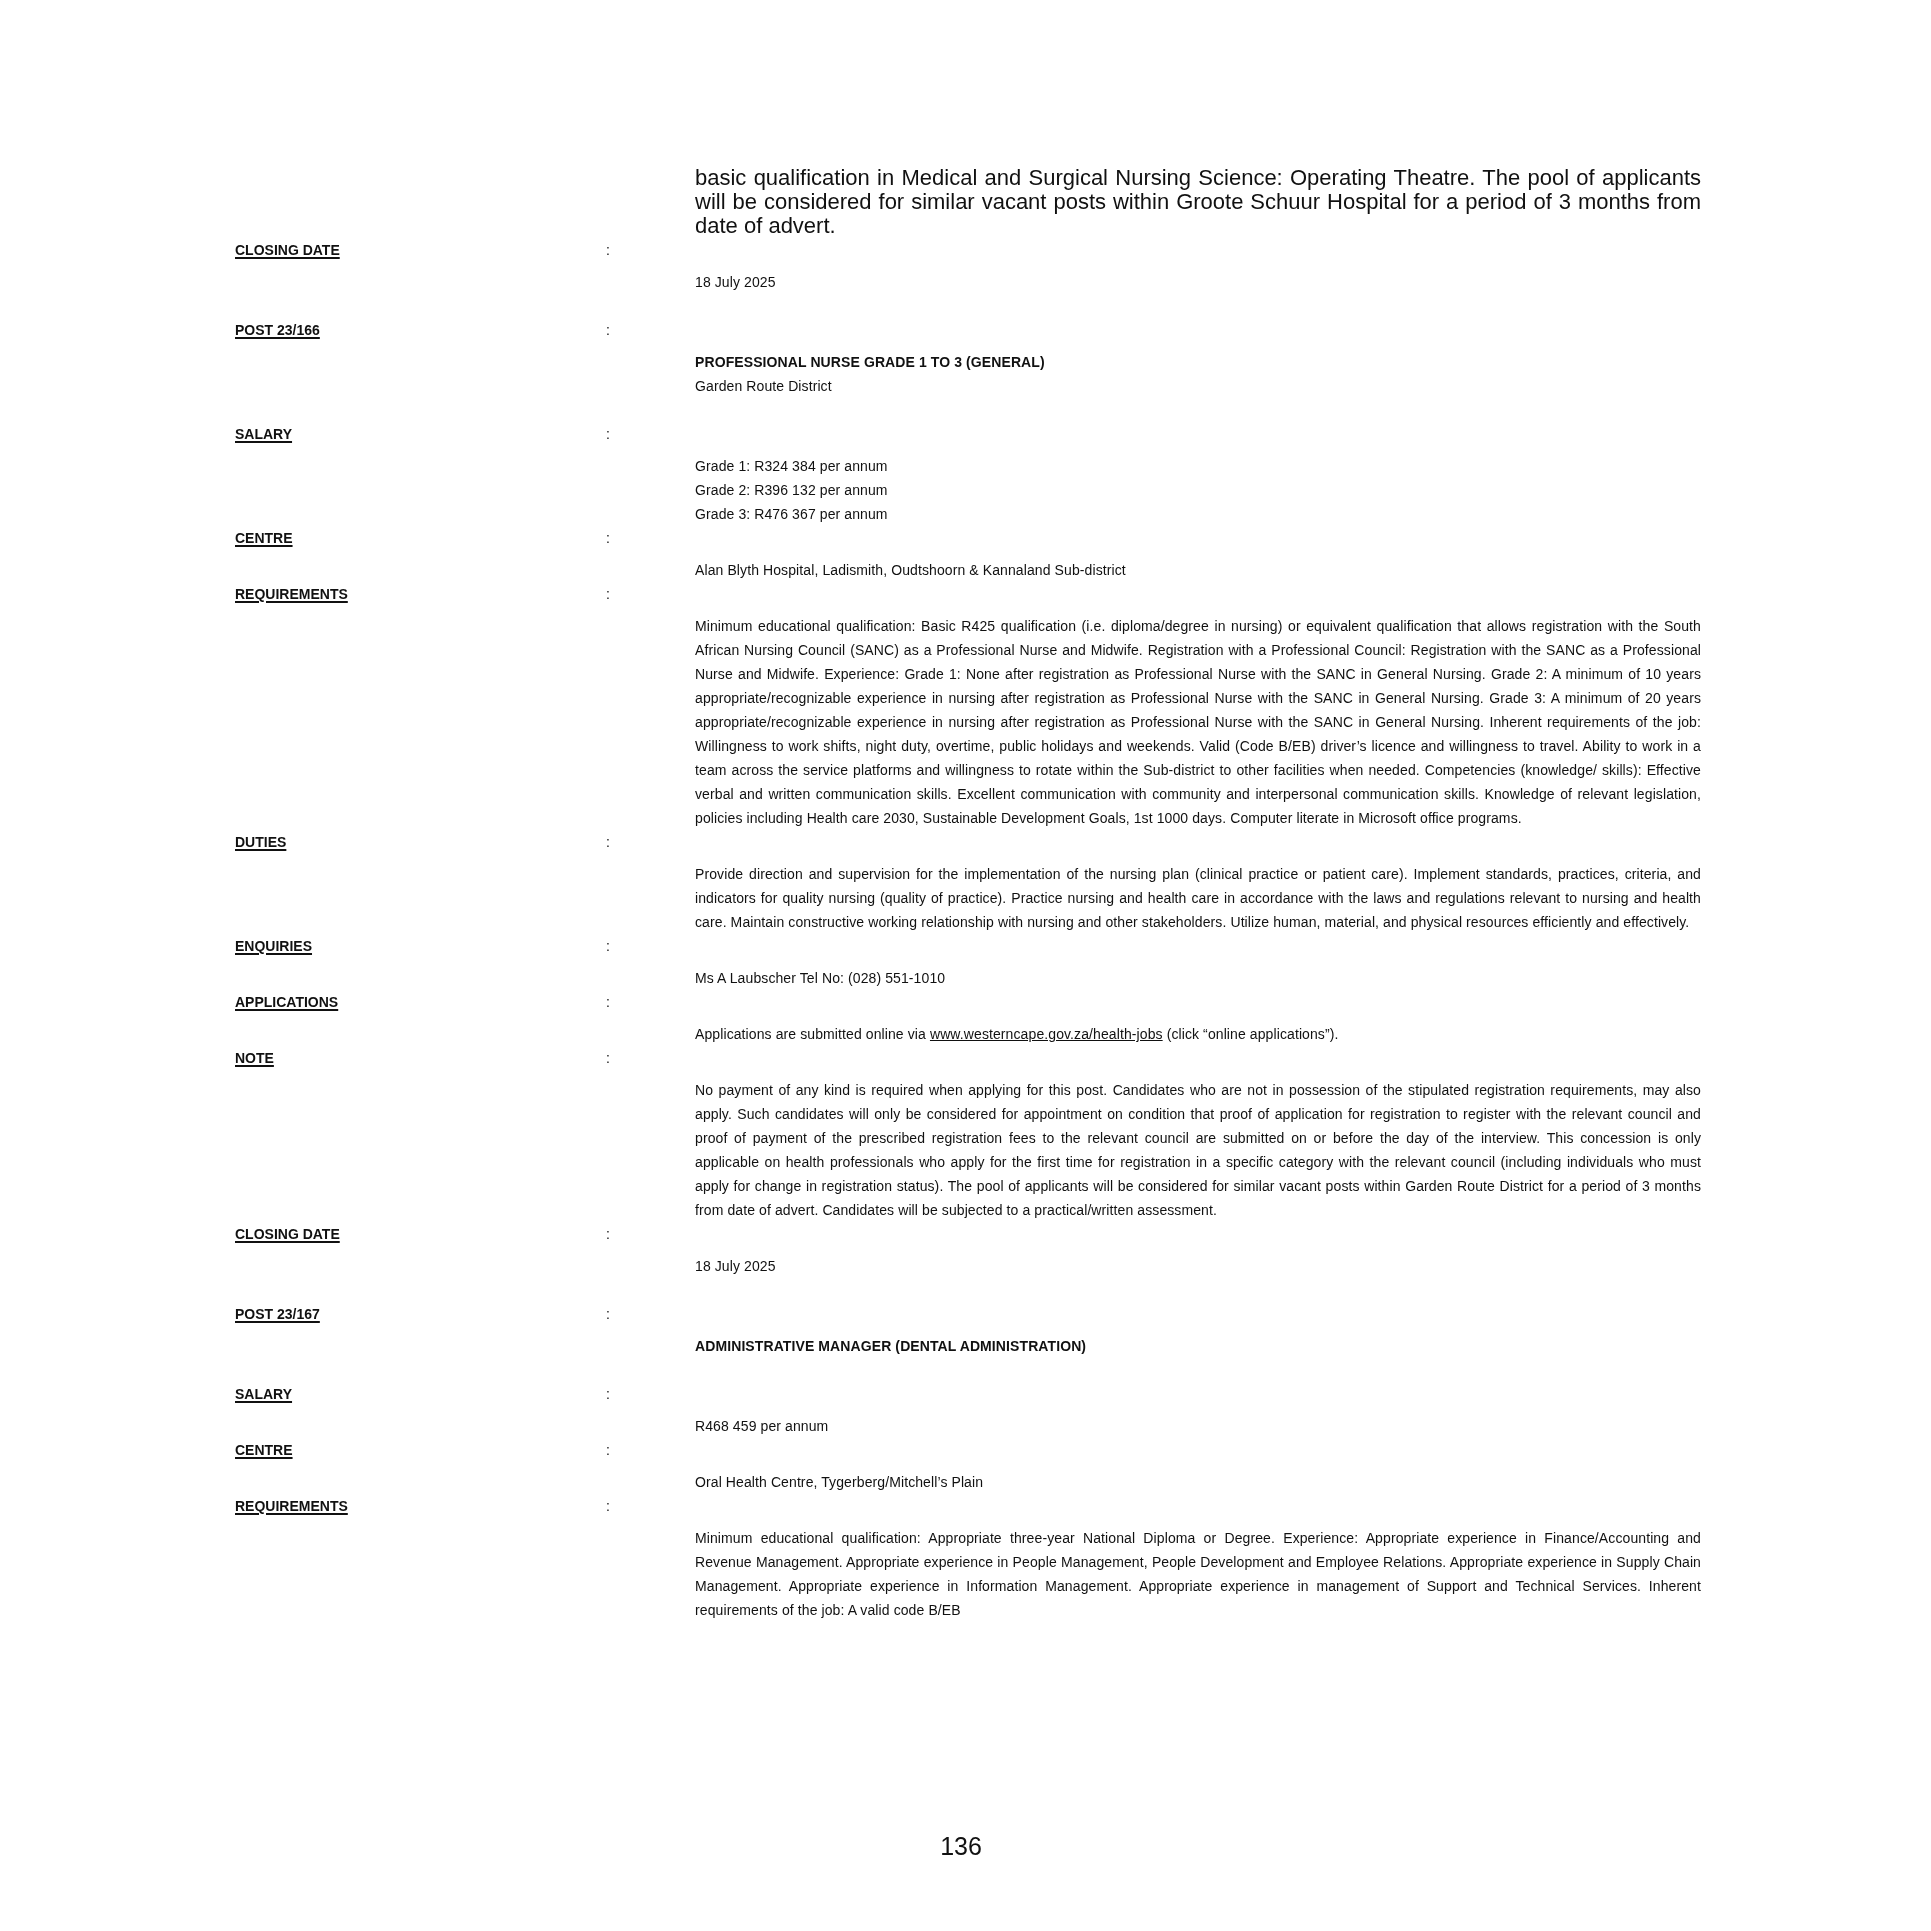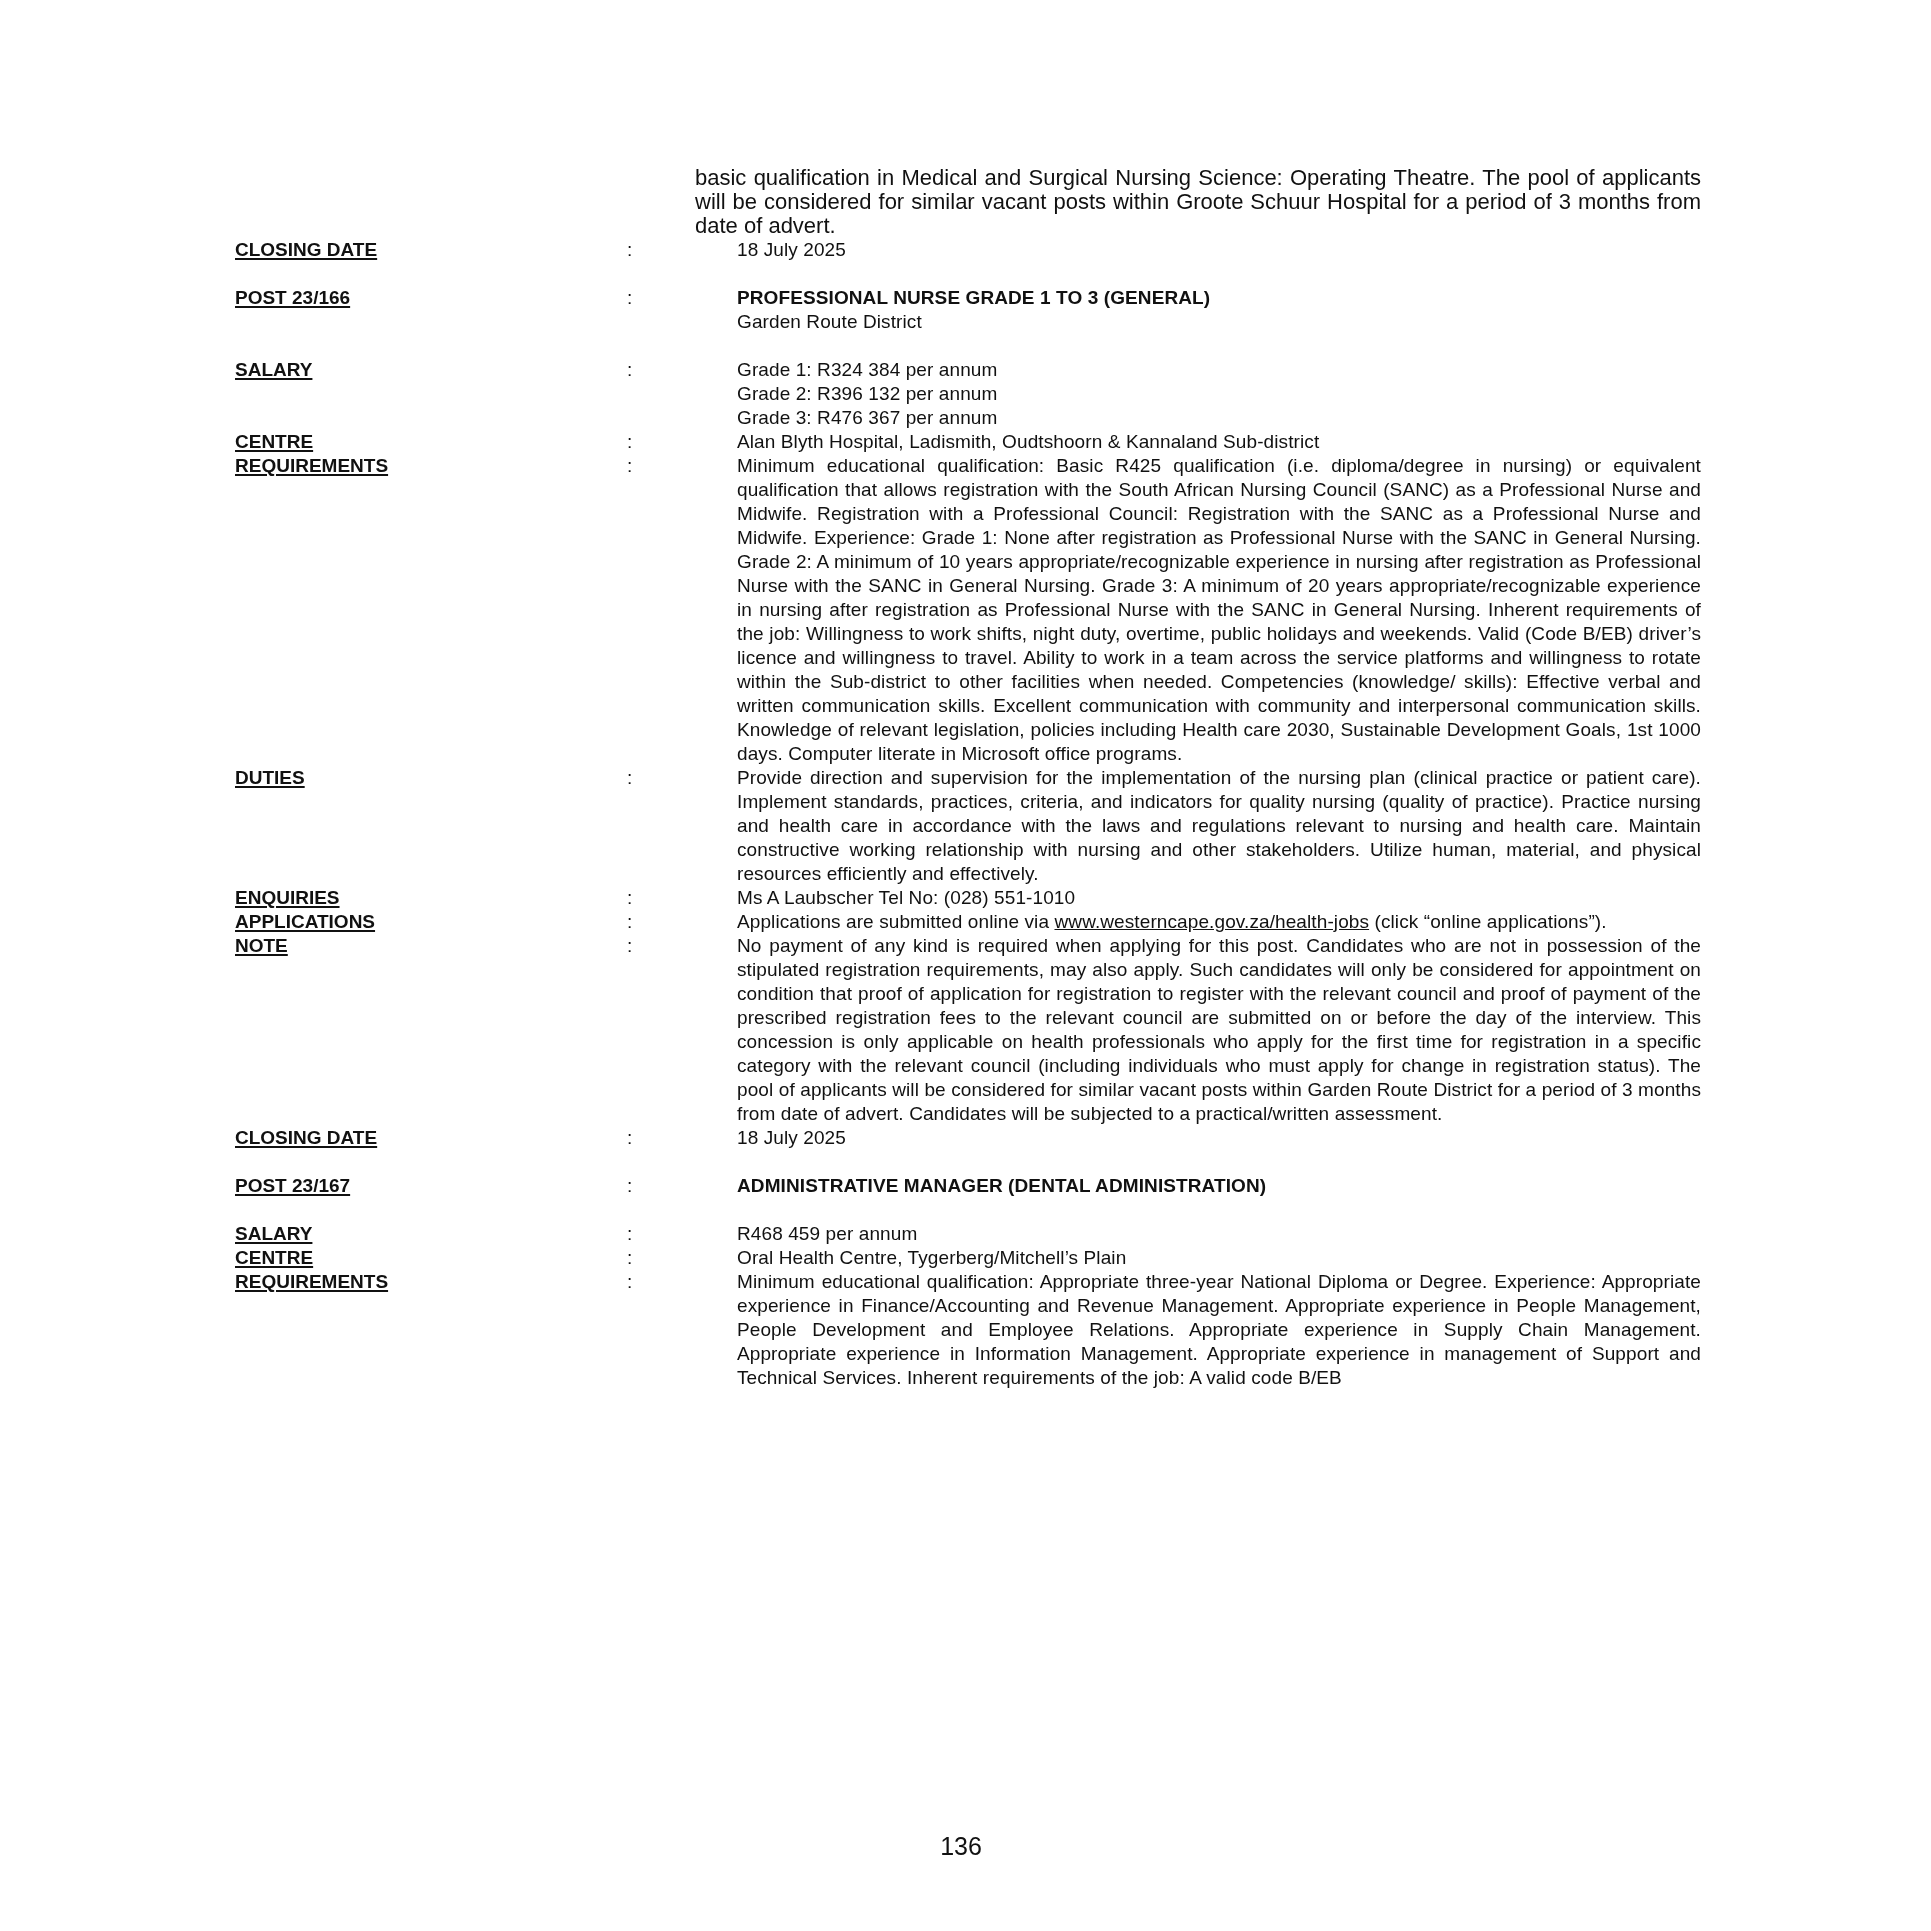--- a/index.html
+++ b/index.html
@@ -16,23 +16,22 @@
       color: #111111;
     }
     .page {
       position: absolute;
       left: 235px;
       top: 166px;
       width: 1466px;
     }
     .row {
       display: flex;
-      font-size: 19px;
+      font-size: 14px;
       line-height: 24px;
-      gap: 21px;
     }
     .row.gap-before {
       margin-top: 24px;
     }
     .label {
       width: 371px;
       flex: 0 0 371px;
       font-weight: bold;
       text-decoration: underline;
       text-decoration-thickness: 1.9px;
@@ -42,20 +41,21 @@
     .colon {
       width: 89px;
       flex: 0 0 89px;
       text-align: left;
     }
     .value {
       flex: 1 1 auto;
       width: 1006px;
       text-align: justify;
       letter-spacing: 0.1px;
+      margin-top: 32px;
     }
     .title {
       font-weight: bold;
       text-decoration-thickness: 1.9px;
       text-underline-offset: 1.9px;
     }
     .plain-line {
       display: block;
       text-align: left;
     }

